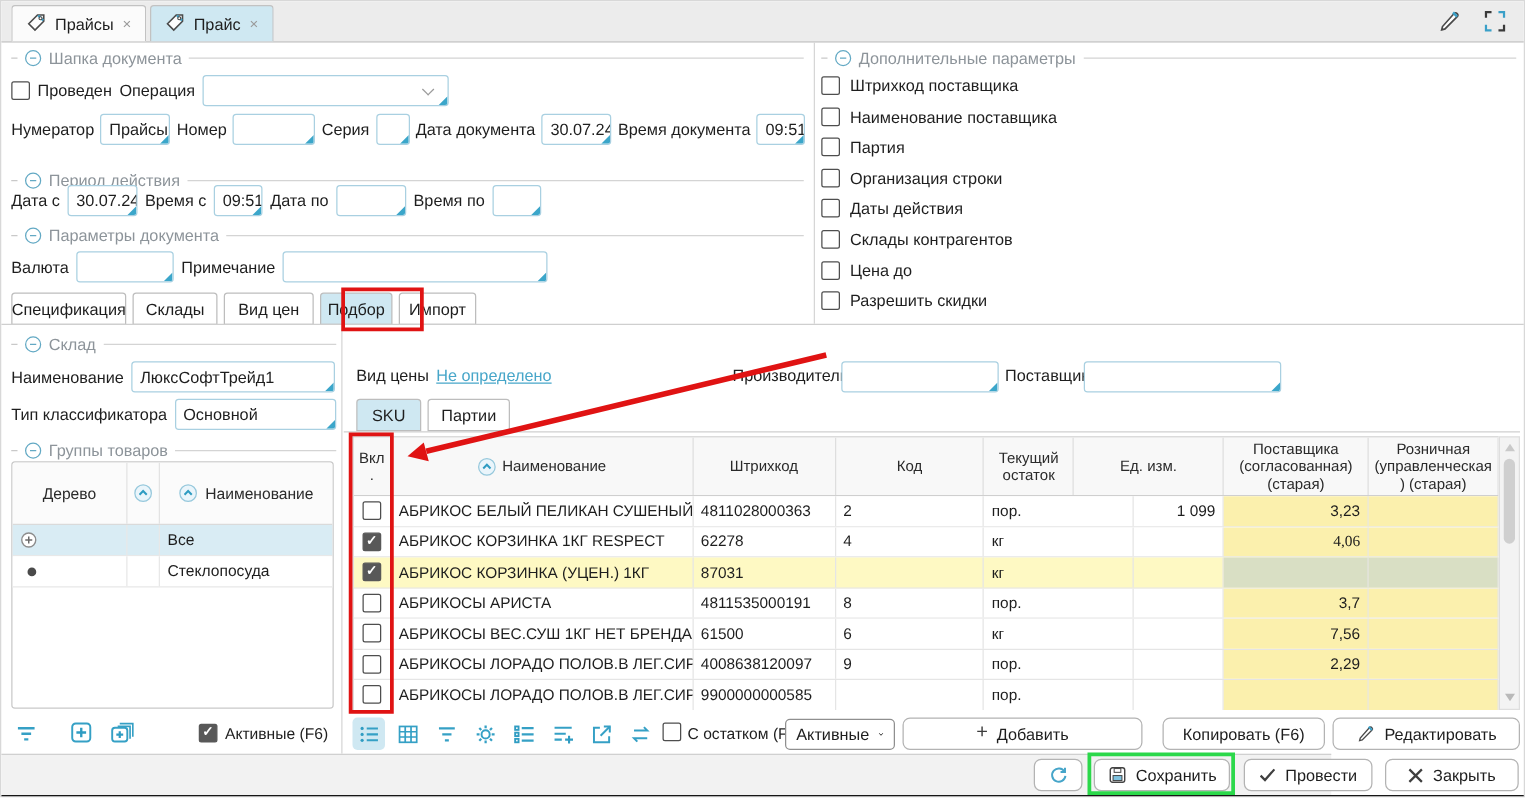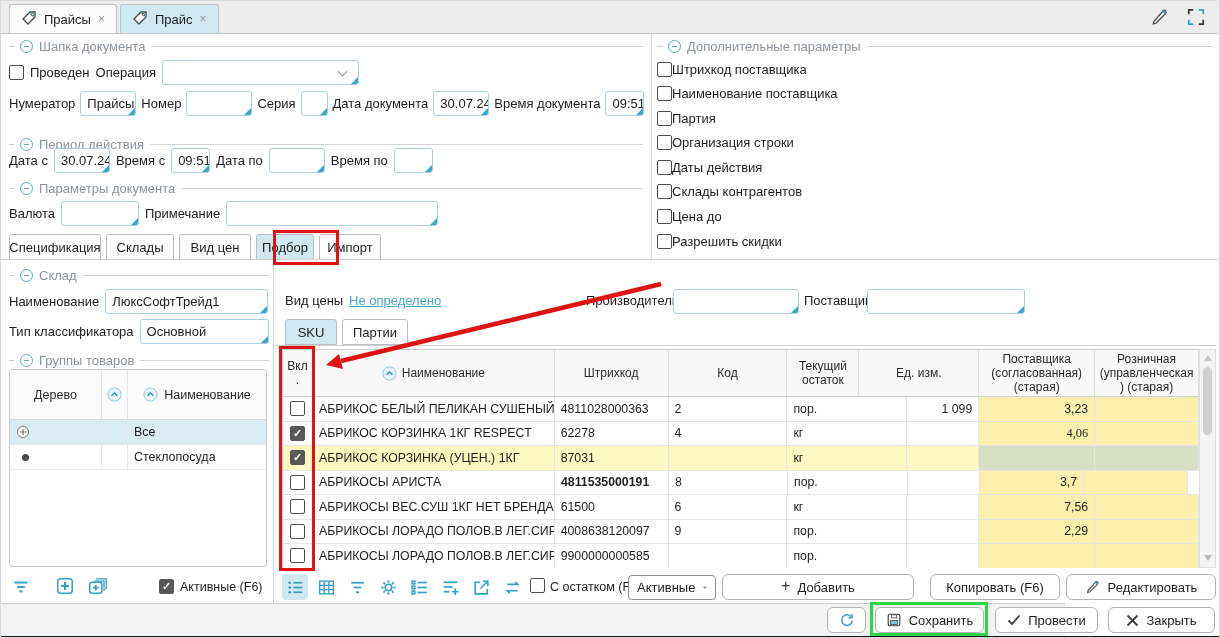--- a/index.html
+++ b/index.html
@@ -49,21 +49,21 @@
   .hline-tabs { position:absolute; left:0; top:258px; width:1220px; border-top:1px solid #cfcfcf; }
   .hline-filters { position:absolute; left:274px; top:344px; width:941px; border-top:1px solid #cfcfcf; }
 
   
   .vdiv { position:absolute; border-left:1px solid #d6d6d6; width:0; }
   #div-v1 { left:650px; top:33px; height:225px; }
   #div-v2 { left:272px; top:262px; height:340px; }
 
   
   #extra-list { position:absolute; left:656px; top:60px; display:flex; flex-direction:column; gap:8.6px; }
-  .cbrow { display:flex; align-items:center; gap:0; height:16px; }
+  .cbrow { display:flex; gap:8px; height:16px; }
 
   
   .abs { position:absolute; }
 
   
   #groups-table { position:absolute; left:8px; top:368px; width:258px; height:198px;
     border:1px solid #c9c9c9; border-radius:3px; background:#fff; overflow:hidden; }
   .gt-header { height:50px; display:flex; align-items:stretch; background:#fbfbfb; border-bottom:1px solid #dadada; }
   .gt-hcell { display:flex; align-items:center; justify-content:center; gap:6px; border-right:1px solid #e3e3e3; font-size:12.5px; color:#2a2a2a; }
   .gt-row { height:25px; display:flex; align-items:stretch; border-bottom:1px solid #e8e8e8; background:#fff; }
@@ -420,25 +420,25 @@
           <div class="mt-cell" style="width: 120px;">кг</div>
           <div class="mt-cell c-right" style="width: 72px;"></div>
           <div class="mt-cell c-right bg-g" style="width: 116px;"></div>
           <div class="mt-cell c-right bg-g" style="width: 104px;"></div>
         </div>
         <div class="mt-row">
           <div class="mt-cell c-center" style="width: 30px;">
             <span class="cb"></span>
           </div>
           <div class="mt-cell" style="width: 242px;">АБРИКОСЫ АРИСТА</div>
-          <div class="mt-cell" style="width: 114px; font-weight: bold;">4811535000191</div>
+          <div class="mt-cell" style="width: 114px;">4811535000191</div>
           <div class="mt-cell" style="width: 119px;">8</div>
           <div class="mt-cell" style="width: 120px;">пор.</div>
           <div class="mt-cell c-right" style="width: 72px;"></div>
-          <div class="mt-cell c-right bg-y" style="width: 104px;">3,7</div>
+          <div class="mt-cell c-right bg-y" style="width: 116px;">3,7</div>
           <div class="mt-cell c-right bg-y" style="width: 104px;"></div>
         </div>
         <div class="mt-row">
           <div class="mt-cell c-center" style="width: 30px;">
             <span class="cb"></span>
           </div>
           <div class="mt-cell" style="width: 242px;">АБРИКОСЫ ВЕС.СУШ 1КГ НЕТ БРЕНДА</div>
           <div class="mt-cell" style="width: 114px;">61500</div>
           <div class="mt-cell" style="width: 119px;">6</div>
           <div class="mt-cell" style="width: 120px;">кг</div>

